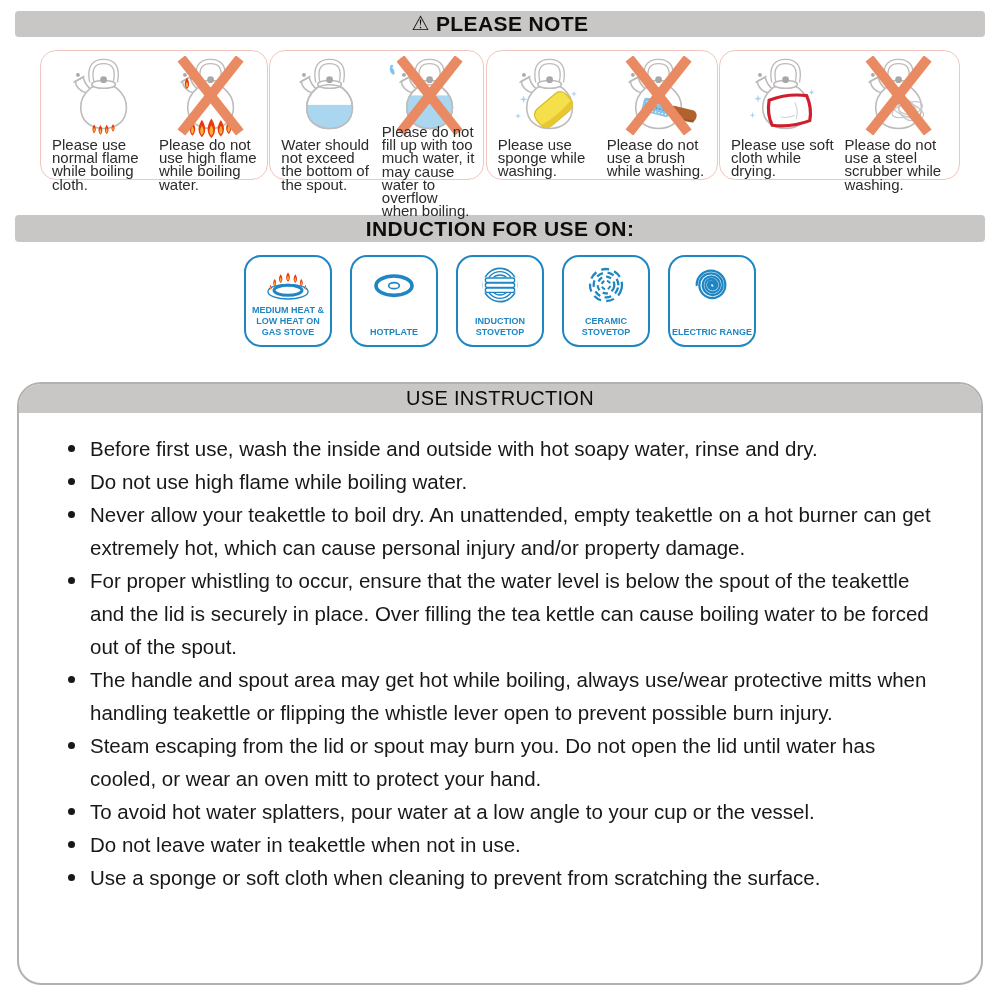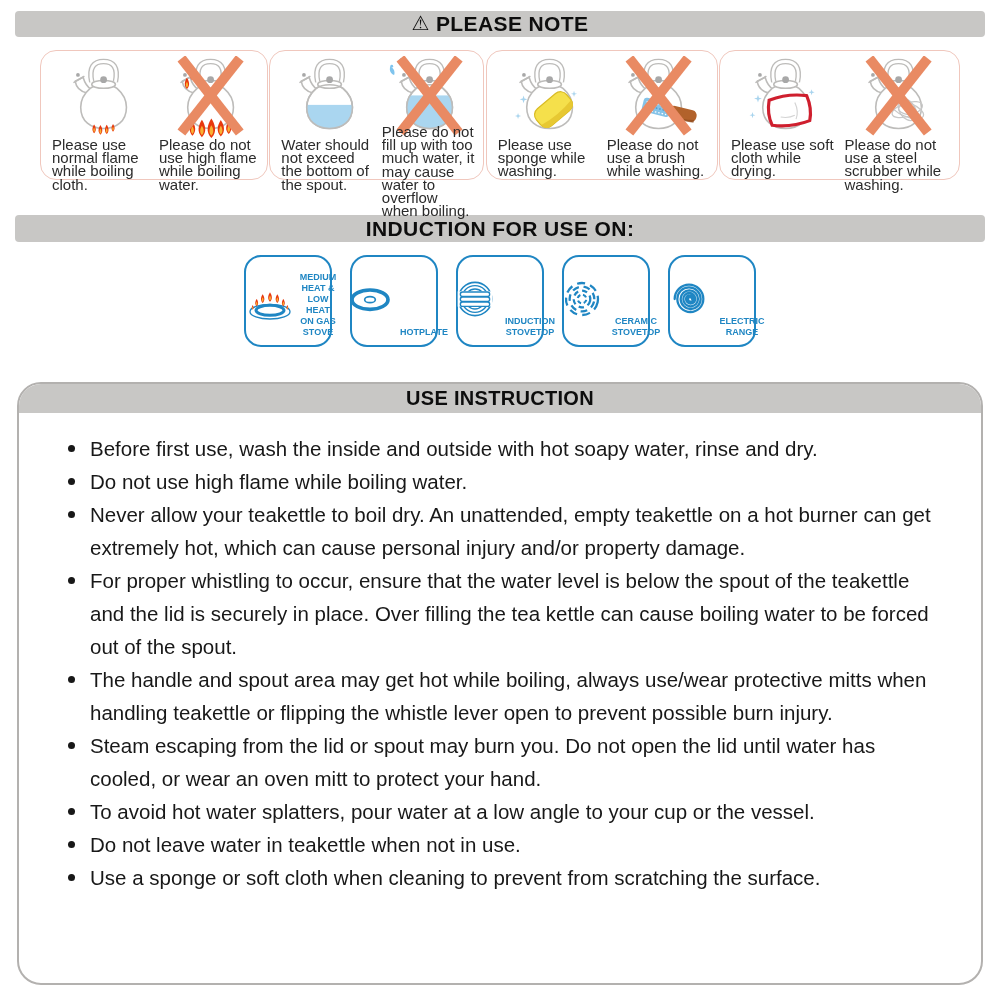--- a/index.html
+++ b/index.html
@@ -33,38 +33,38 @@
   .caption {
     width:100%; font-size:15px; line-height:13.2px; color:#2b2b2b; text-align:left;
     padding:0 2px 0 4px;
   }
   .caption.tall { margin-top:-13px; }
 
   
   .suitable-row { margin-top:13px; display:flex; justify-content:center; gap:18px; }
   .stove-card {
     width:88px; height:92px; border:2.5px solid #1f86c3; border-radius:17px; background:#fff;
-    display:flex; flex-direction:row; align-items:center; justify-content:center;
+    display:flex; flex-direction:column; align-items:center; justify-content:flex-end;
     padding:2px 2px 7px 2px;
   }
   .stove-card svg { flex:none; }
   .stove-label {
     margin-top:auto; font-size:9px; font-weight:bold; color:#1f86c3;
     text-align:center; line-height:11px; letter-spacing:0;
   }
 
   
   .instruction-box {
     margin:35px 17px 0 17px; height:603px;
     border:2px solid #b3b1af; border-radius:24px; background:#fff; overflow:hidden;
   }
   .instruction-header {
     height:29px; background:#c8c7c5;
     display:flex; align-items:center; justify-content:center;
-    font-size:20px; font-weight:bold; color:#0d0d0d; letter-spacing:.3px;
+    font-size:20px; font-weight:normal; color:#0d0d0d; letter-spacing:.3px;
   }
   .instruction-list { list-style:none; margin:19px 36px 0 46px; }
   .instruction-list li {
     position:relative; padding-left:25px;
     font-size:20.5px; line-height:33px; color:#181818;
   }
   .instruction-list li::before {
     content:""; position:absolute; left:3px; top:13px;
     width:7px; height:7px; border-radius:50%; background:#181818;
   }

